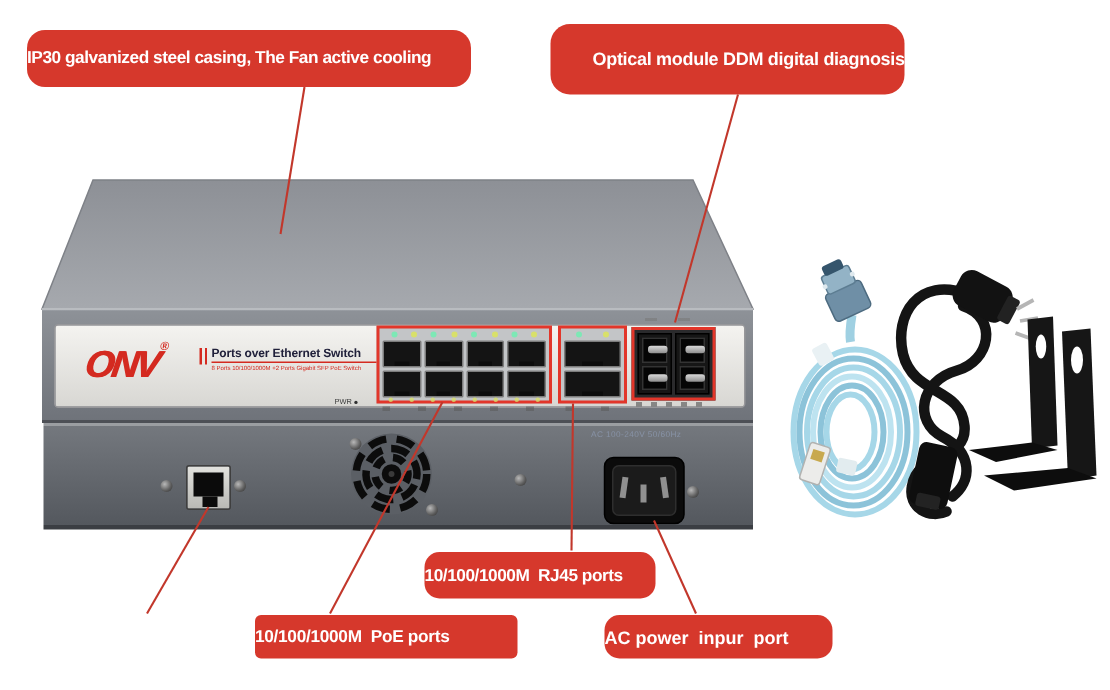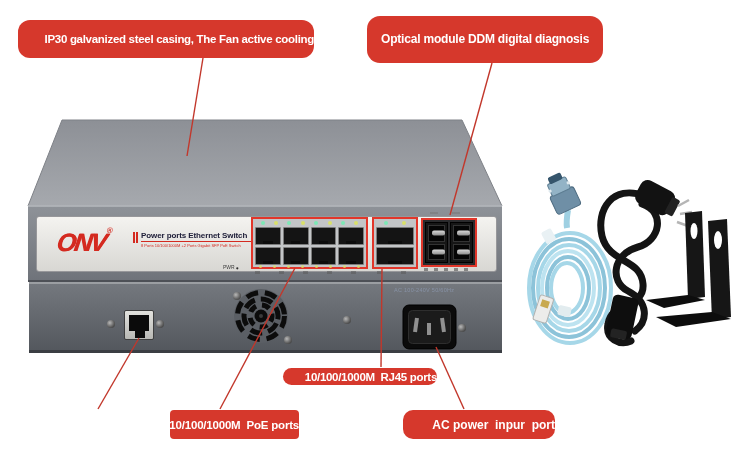--- a/index.html
+++ b/index.html
@@ -2,28 +2,28 @@
 <html style="--red: #d6382c; --outline-red: #e2362a; --logo-red: #d42a20;"><head>
 <meta charset="utf-8">
 <style>
   html,body{margin:0;padding:0;background:#ffffff;}
   .stage{position:relative;width:740px;height:460px;background:#fff;overflow:hidden;
          font-family:"Liberation Sans", sans-serif;}
   .stage *{box-sizing:border-box;}
 
   
   .callout{position:absolute;background:var(--red,#d6382c);color:#fff;font-weight:bold;
-           display:flex;align-items:center;justify-content:flex-end;border-radius:12px;z-index:4;}
+           display:flex;align-items:center;justify-content:flex-start;border-radius:12px;z-index:4;}
   .callout span{white-space:pre;}
   #co-casing{left:18px;top:20px;width:296px;height:38px;font-size:11.5px;letter-spacing:-0.3px;}
   #co-optical{left:367px;top:16px;width:236px;height:47px;font-size:12px;letter-spacing:-0.2px;
-              justify-content:flex-start;padding-left:14px;line-height:1.3;border-radius:13px;align-items:center;}
-  #co-rj45{left:283px;top:368px;width:154px;height:17px;font-size:11.5px;letter-spacing:-0.3px;border-radius:10px;}
+              justify-content:flex-start;padding-left:28px;line-height:1.3;border-radius:13px;align-items:center;}
+  #co-rj45{left:283px;top:368px;width:154px;height:31px;font-size:11.5px;letter-spacing:-0.3px;border-radius:10px;}
   #co-console{left:40px;top:410px;width:100px;height:29px;font-size:12.5px;border-radius:10px;}
-  #co-poe{left:170px;top:410px;width:129px;height:29px;font-size:11.5px;letter-spacing:-0.2px;border-radius:4px;}
+  #co-poe{left:170px;top:410px;width:175px;height:29px;font-size:11.5px;letter-spacing:-0.2px;border-radius:4px;}
   #co-ac{left:403px;top:410px;width:152px;height:29px;font-size:12px;border-radius:10px;}
 
   
   .front-face{position:absolute;left:28px;top:206px;width:474px;height:76px;z-index:1;
               background:linear-gradient(#8e9298,#6f737a);border-bottom:2px solid #4d5056;}
   .panel{position:absolute;left:8px;top:10px;width:461px;height:56px;border-radius:3px;
          background:linear-gradient(#f4f3f0,#d8d7d3);border:1px solid #97979a;}
 
   .logo{position:absolute;left:20px;top:9px;transform:skewX(-8deg);color:var(--logo-red,#d42a20);}
   .logo .onv{font-size:25px;font-weight:bold;font-style:italic;letter-spacing:-2px;
@@ -108,21 +108,21 @@
   </div>
 
   <div class="front-face">
     <div class="panel">
       <div class="logo">
         <span class="onv">ONV</span><sup>®</sup>
       </div>
       <div class="titleblock">
         <span class="dbar"></span>
         <div>
-          <div class="ttl">Power ports Ethernet Switch</div>
+          <div class="ttl">Ports over Ethernet Switch</div>
           <div class="sub">8 Ports 10/100/1000M +2 Ports Gigabit SFP PoE Switch</div>
         </div>
       </div>
       <div class="pwr"><span>PWR</span><i></i></div>
     </div>
   </div>
 
   <div class="pgroup" id="poe-group">
     <div class="ledstrip">
         <div class="led" style="background: rgb(125, 232, 181);"></div>

